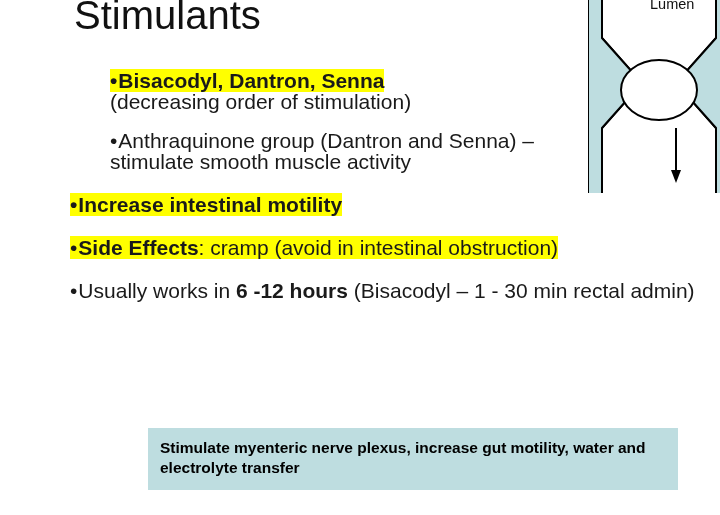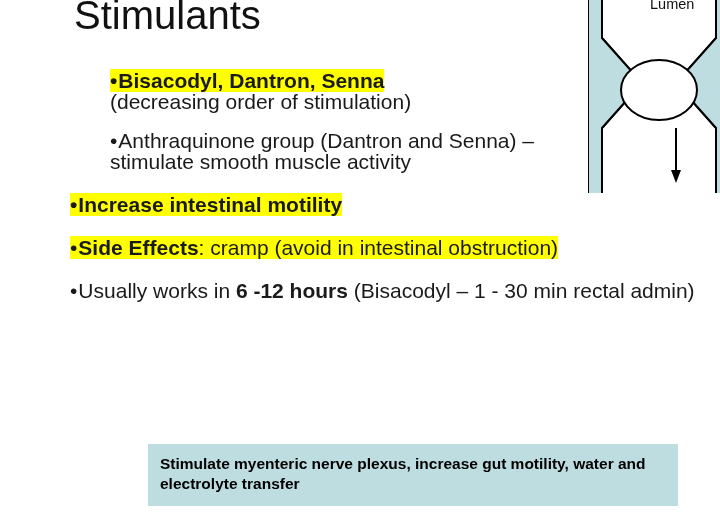--- a/index.html
+++ b/index.html
@@ -64,21 +64,21 @@
   .blk { margin-bottom: 0px; }
 
   .sp-1 { margin-top: 0px; }
   .sp-2 { margin-top: 18px; }
   .sp-3 { margin-top: 22px; }
 
   
   .callout {
     position: absolute;
     left: 100px;
-    top: 444px;
+    top: 428px;
     width: 530px;
     background: #bedde0;
     padding: 10px 12px 12px 12px;
     box-sizing: border-box;
   }
   .callout-text {
     font-size: 15.5px;
     line-height: 20px;
     font-weight: bold;
     color: #000000;

